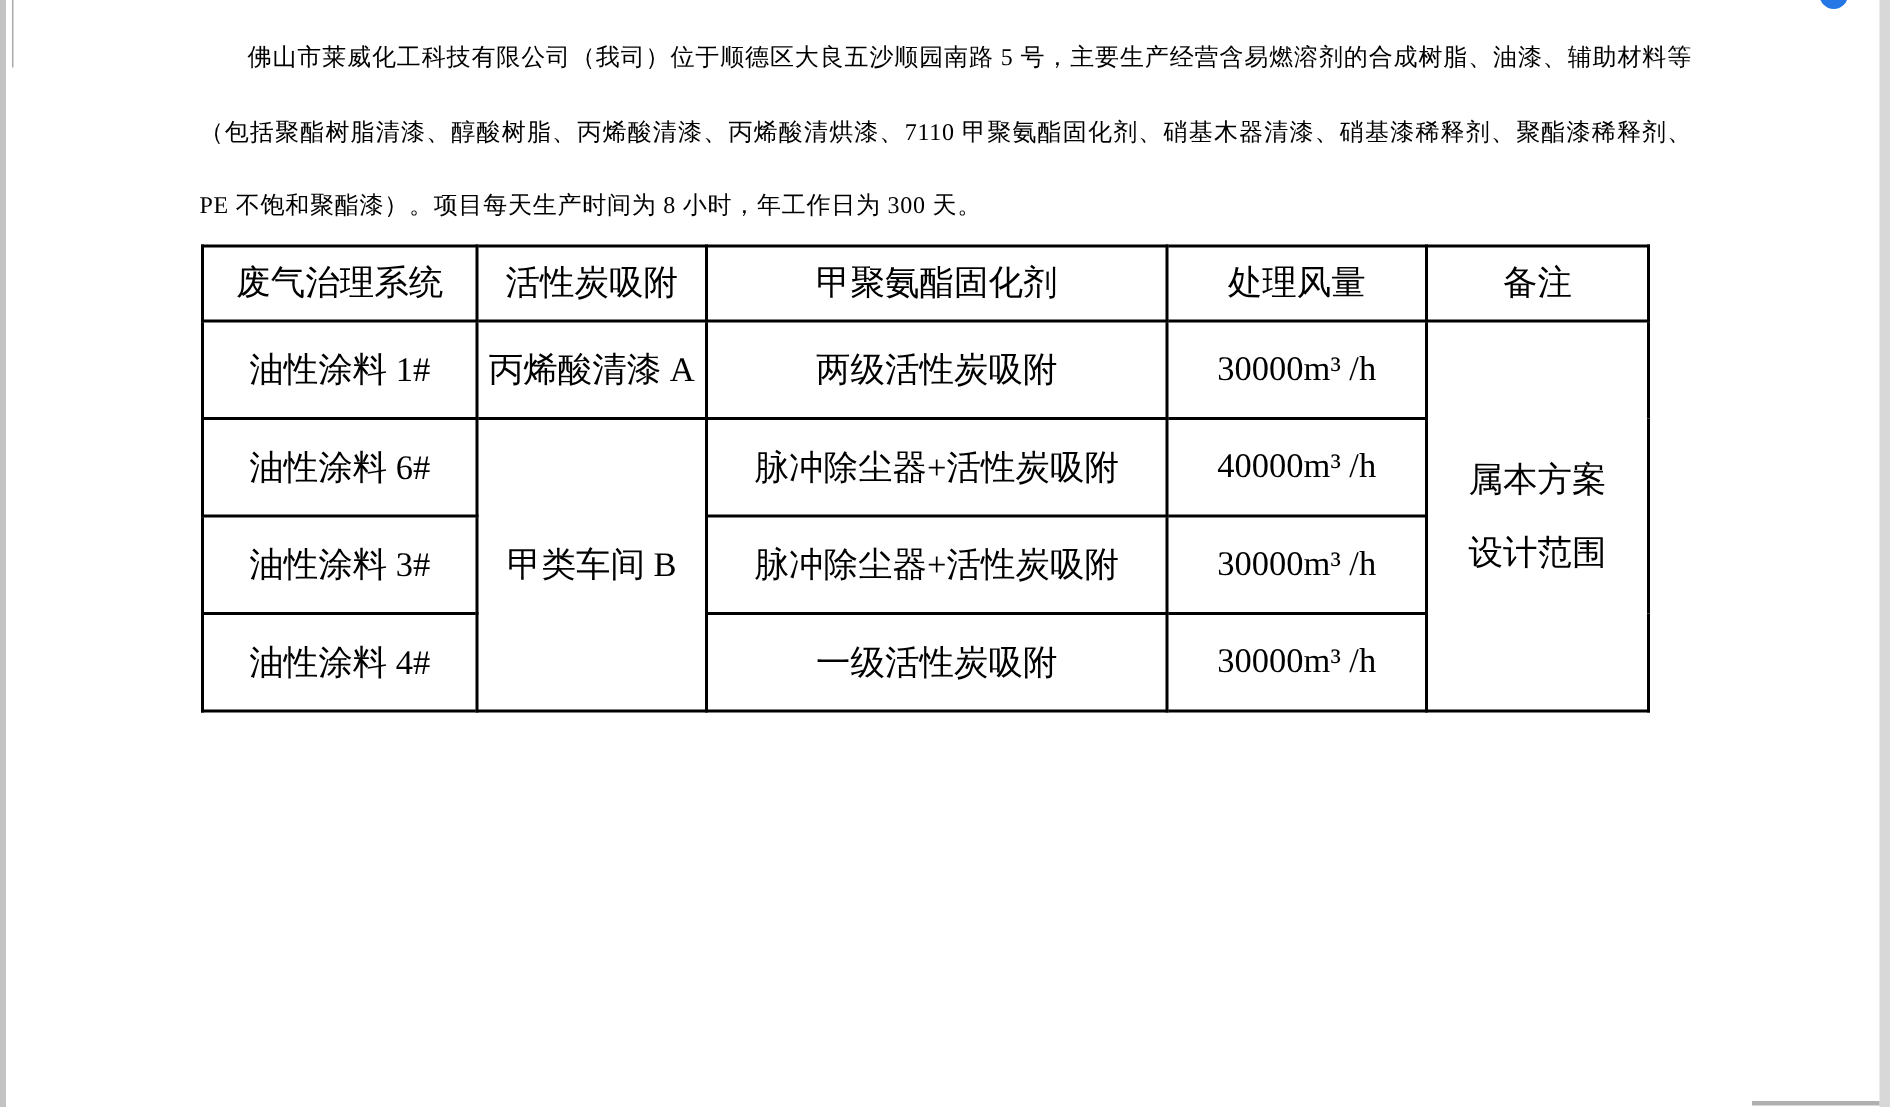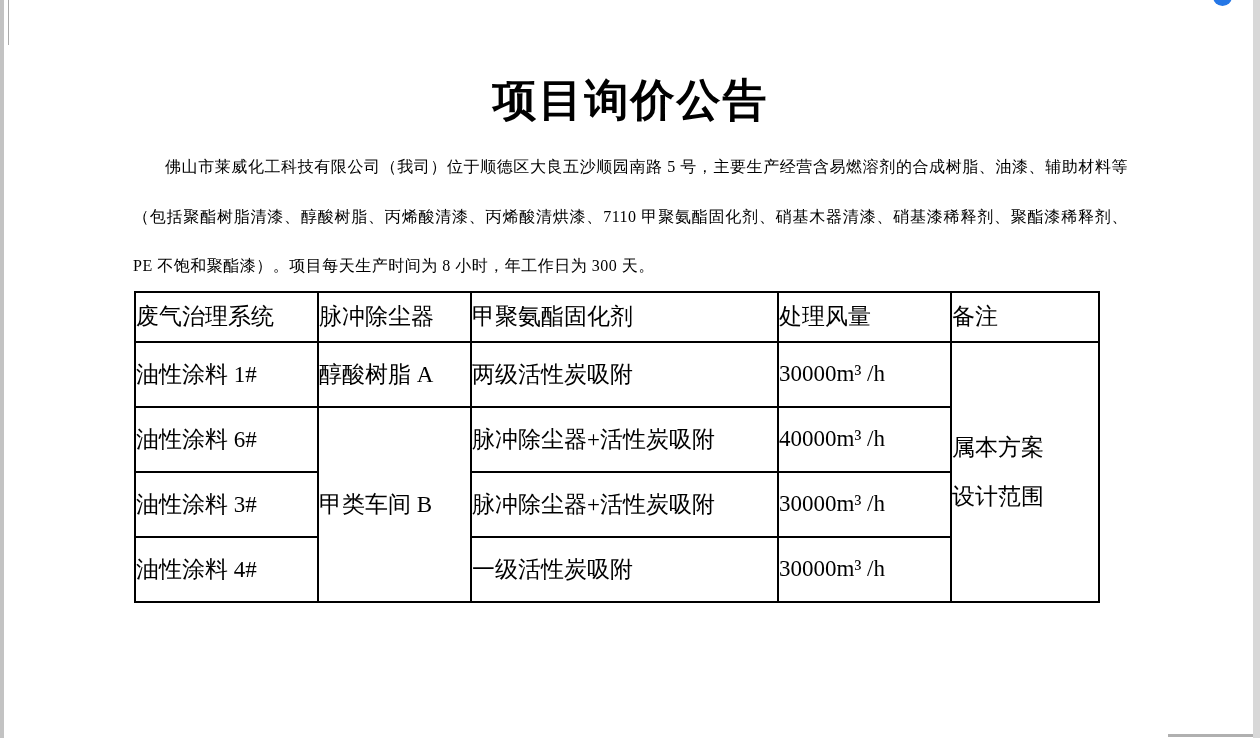--- a/index.html
+++ b/index.html
@@ -73,21 +73,21 @@
 
   
   table.gas-table {
     border-collapse: collapse;
     table-layout: fixed;
     width: 964px;
     margin-left: 1px;
   }
   .gas-table th, .gas-table td {
     border: 2px solid #000000;
-    text-align: left;
+    text-align: center;
     vertical-align: middle;
     font-size: 23px;
     font-weight: normal;
     padding: 0;
     overflow: hidden;
     white-space: nowrap;
   }
   .gas-table thead tr { height: 50px; }
   .gas-table tbody tr { height: 65px; }
   .remark-line { line-height: 49px; }
@@ -96,45 +96,44 @@
 <body>
 
 <div class="left-strip"></div>
 <div class="corner-line"></div>
 <div class="right-strip"></div>
 <div class="blue-dot"></div>
 <div class="bottom-right-line"></div>
 
 <div class="content">
 
-  <h1 class="doc-title">项目询价公告</h1>
 
   <p class="body-par first">佛山市莱威化工科技有限公司（我司）位于顺德区大良五沙顺园南路 5 号，主要生产经营含易燃溶剂的合成树脂、油漆、辅助材料等（包括聚酯树脂清漆、醇酸树脂、丙烯酸清漆、丙烯酸清烘漆、7110 甲聚氨酯固化剂、硝基木器清漆、硝基漆稀释剂、聚酯漆稀释剂、PE 不饱和聚酯漆）。项目每天生产时间为 8 小时，年工作日为 300 天。</p>
 
   <table class="gas-table">
     <colgroup>
       <col style="width:183px">
       <col style="width:153px">
       <col style="width:307px">
       <col style="width:173px">
       <col style="width:148px">
     </colgroup>
     <thead>
       <tr>
         <th>废气治理系统</th>
-        <th>脉冲除尘器</th>
+        <th>活性炭吸附</th>
         <th>甲聚氨酯固化剂</th>
         <th>处理风量</th>
         <th>备注</th>
       </tr>
     </thead>
     <tbody>
       <tr>
         <td>油性涂料 1#</td>
-        <td>醇酸树脂 A</td>
+        <td>丙烯酸清漆 A</td>
         <td>两级活性炭吸附</td>
         <td>30000m³ /h</td>
         <td rowspan="4">
           <div class="remark-line">属本方案</div>
           <div class="remark-line">设计范围</div>
         </td>
       </tr>
       <tr>
         <td>油性涂料 6#</td>
         <td rowspan="3">甲类车间 B</td>

